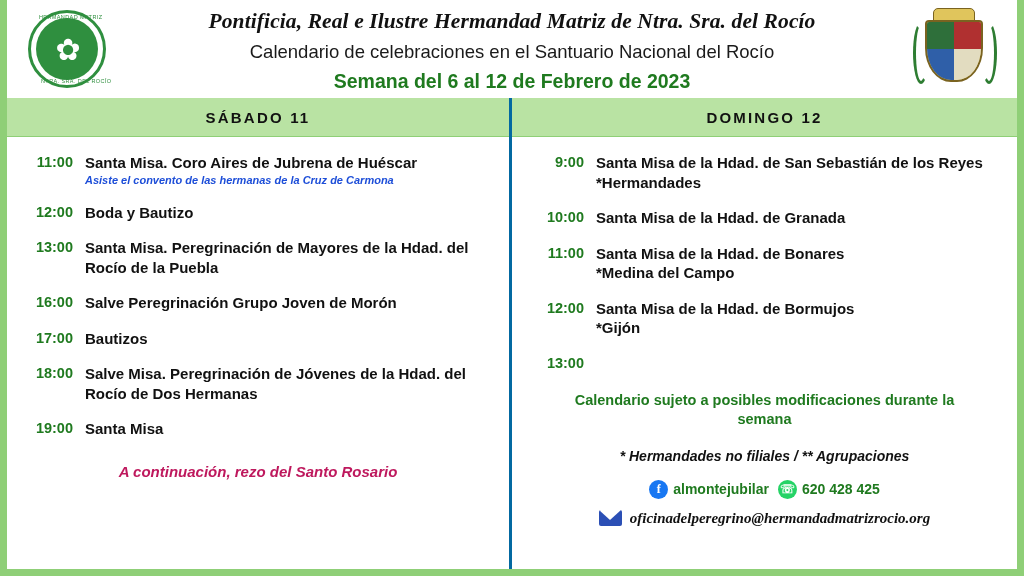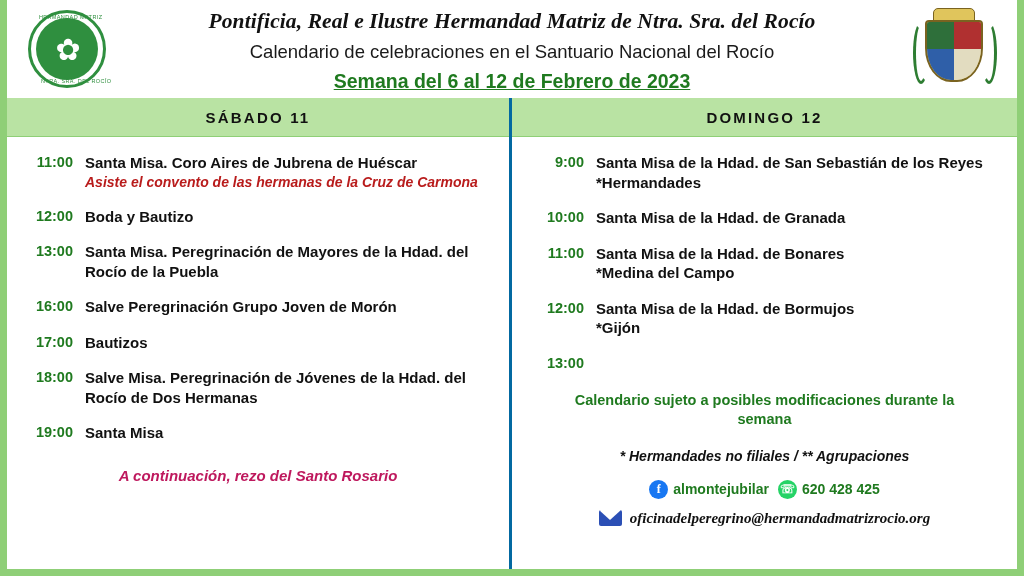--- a/index.html
+++ b/index.html
@@ -52,21 +52,20 @@
     text-align: center;
     margin-top: 7px;
   }
   .header .week {
     font-family: "Liberation Sans", sans-serif;
     font-weight: bold;
     font-size: 19.5px;
     color: #1f7a1f;
     text-align: center;
     margin-top: 7px;
-    text-decoration: underline;
   }
 
   
   .crest-left {
     position: absolute;
     left: 18px;
     top: 10px;
     width: 86px;
     height: 80px;
   }
@@ -204,22 +203,22 @@
   .event .desc {
     font-size: 15px;
     color: #111111;
     line-height: 1.3;
     font-weight: bold;
   }
   .event .desc .note {
     display: block;
     font-style: italic;
     font-weight: bold;
-    font-size: 14px;
-    color: #b91c1c;
+    font-size: 11px;
+    color: #1d4ed8;
   }
   .event .desc .sub {
     display: block;
     font-weight: bold;
     font-size: 15px;
     color: #111111;
   }
 
   .rosary {
     text-align: center;

